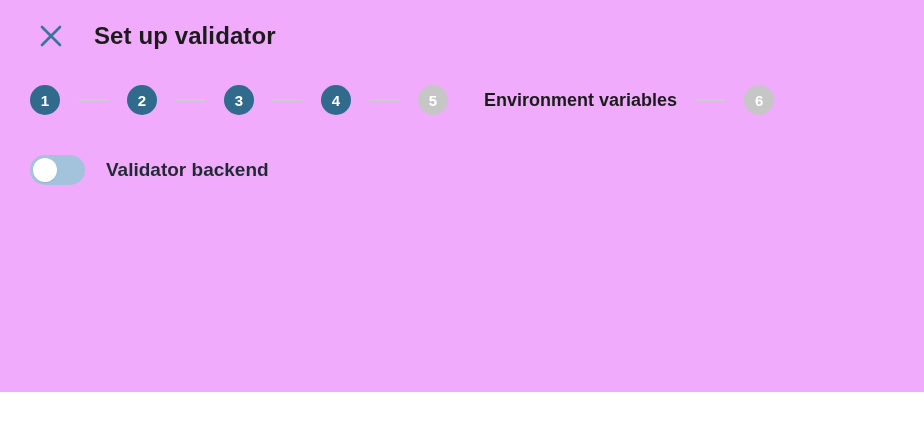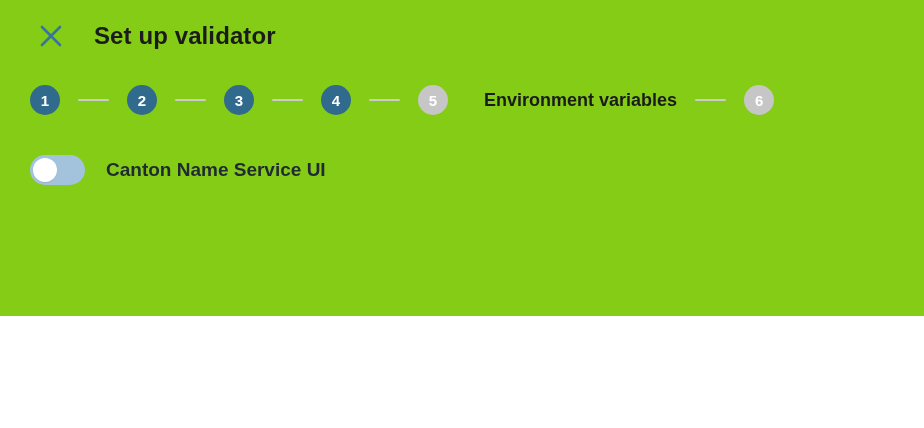--- a/index.html
+++ b/index.html
@@ -2,21 +2,21 @@
 <html><head>
 <meta charset="utf-8">
 <style>
   * { margin: 0; padding: 0; box-sizing: border-box; }
   html, body {
     width: 924px; height: 428px;
     background: #ffffff;
     font-family: "Liberation Sans", sans-serif;
     overflow: hidden;
   }
-  .dialog { position: relative; width: 924px; height: 316px; background: #84cc16; }
+  .dialog { position: relative; width: 924px; height: 392px; background: #f0abfc; }
 
   
   .header {
     display: flex;
     align-items: center;
     padding: 22px 0 0 38px;
     gap: 30px;
   }
   .close-btn {
     width: 26px; height: 26px;
@@ -141,24 +141,24 @@
     <div class="step-label">Environment variables</div>
     <div class="connector"></div>
     <div class="step-circle upcoming">
       <span>6</span>
     </div>
   </div>
 
   <div class="toggle-list">
 
 
-
     <div class="toggle-row">
       <div class="switch" role="switch" aria-checked="false">
         <div class="knob"></div>
       </div>
-      <span class="toggle-label">Canton Name Service UI</span>
+      <span class="toggle-label">Validator backend</span>
     </div>
+
 
 
   </div>
 
 </div>
 
 </body></html>

